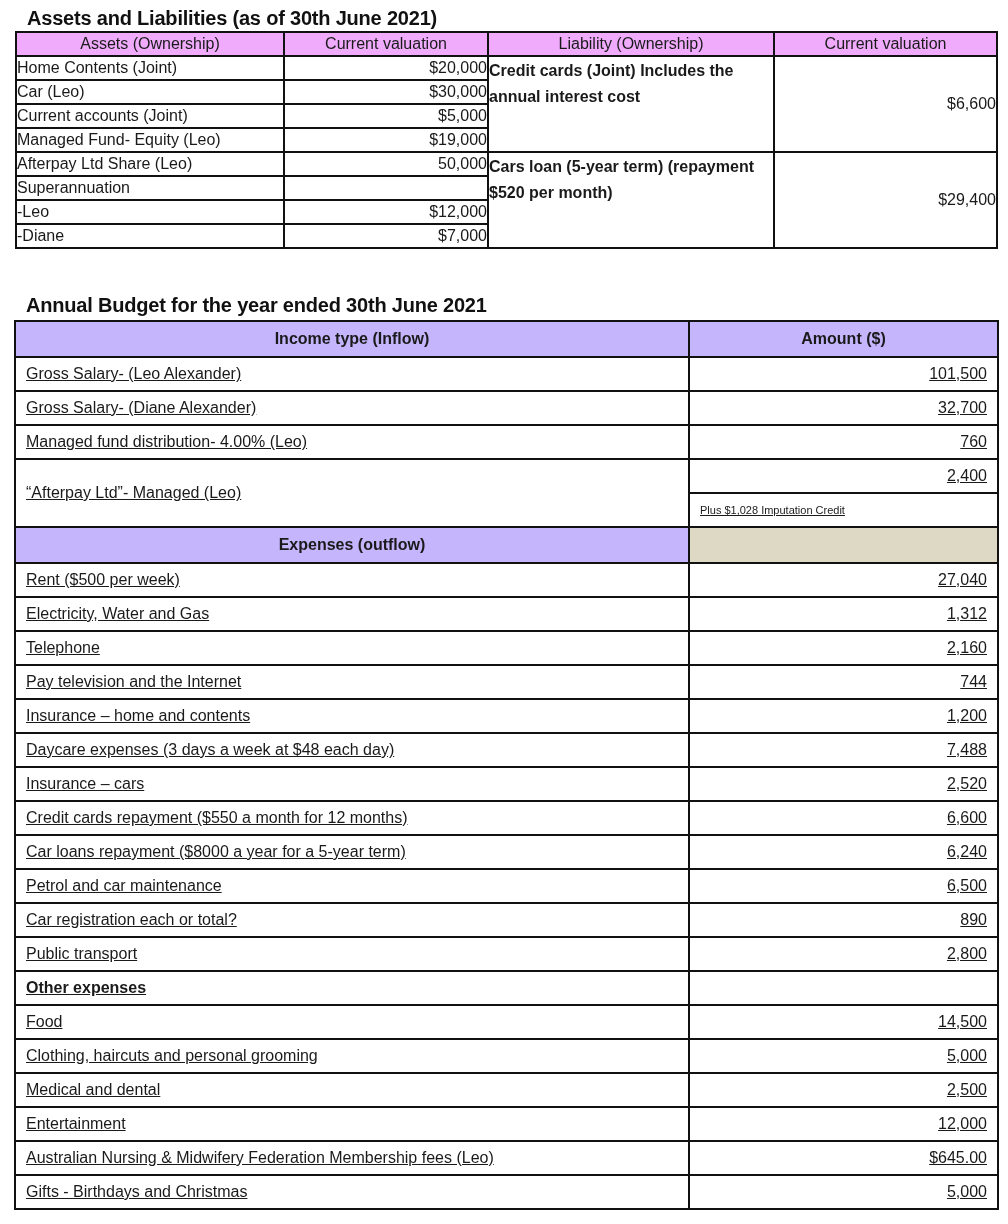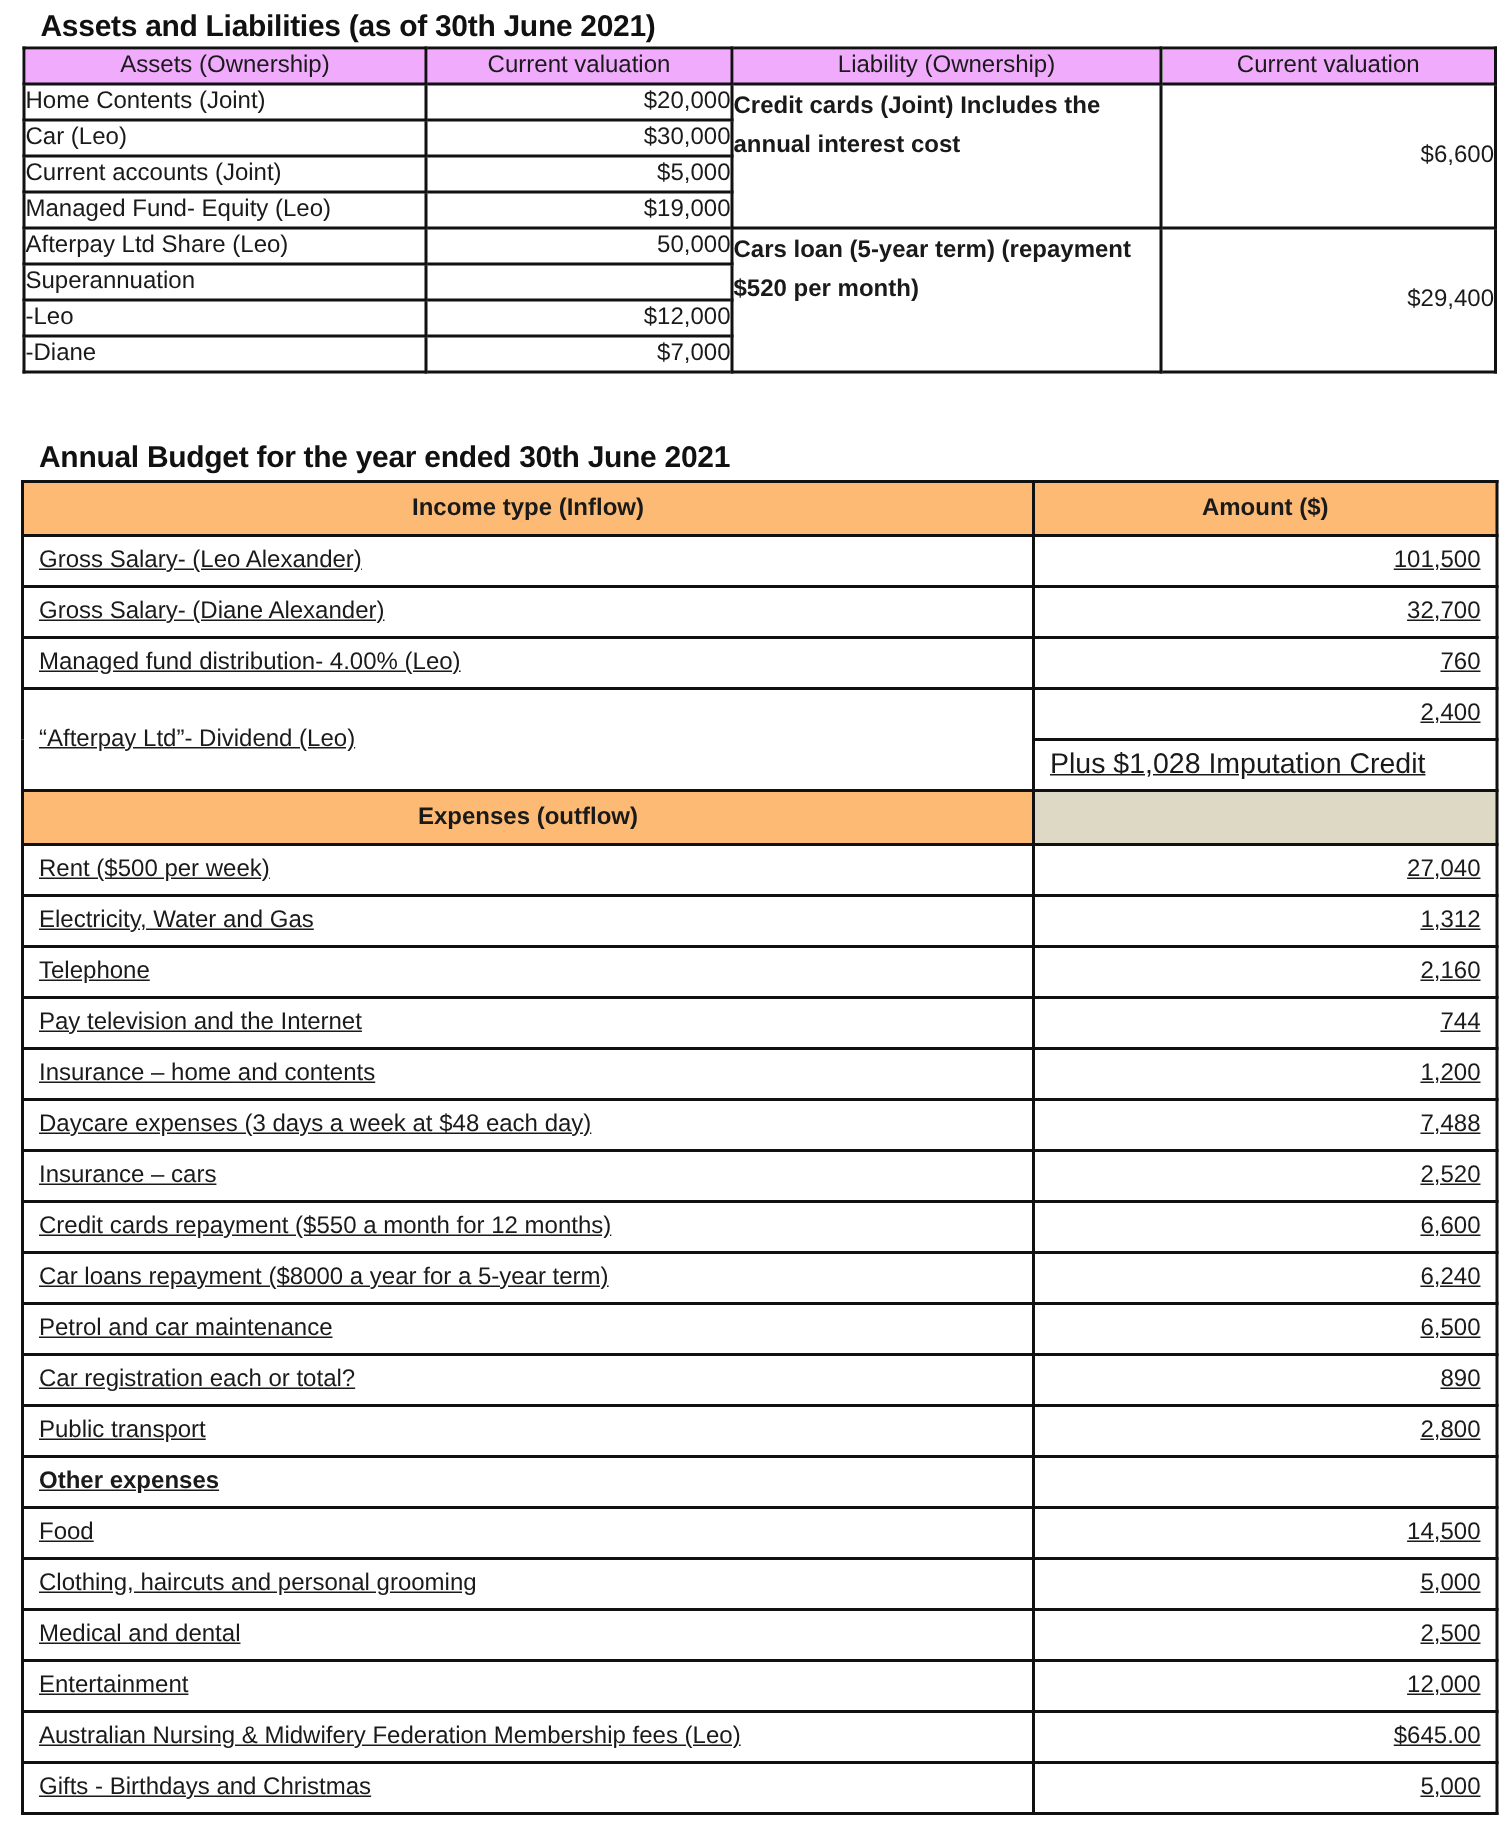--- a/index.html
+++ b/index.html
@@ -20,25 +20,25 @@
   
   #al { left: 15px; top: 31px; width: 981px; }
   #al th { background: #f0abfc; height: 22px; text-align: center; font-size: 16px; padding: 0 4px; }
   #al td { height: 22px; padding: 0 0; }
   #al td.num { text-align: right; }
   #al td.liab { vertical-align: top; white-space: normal; line-height: 26px; padding-top: 1px; font-weight: bold; }
   #al td.liabval { text-align: right; vertical-align: middle; }
 
   
   #bud { left: 14px; top: 320px; width: 983px; }
-  #bud th { background: #fdba74; height: 34px; font-weight: bold; text-align: center; }
+  #bud th { background: #c4b5fd; height: 34px; font-weight: bold; text-align: center; }
   #bud td { height: 32px; padding: 0 10px; text-decoration: underline; }
   #bud td.num { text-align: right; }
   #bud td.bold { font-weight: bold; }
-  #bud td.note { text-align: left; font-size: 19px; }
+  #bud td.note { text-align: left; font-size: 11px; }
   #bud tr.section th { font-weight: bold; }
   #bud tr.section th.blank { background: #ddd9c4; }
 </style>
 </head>
 <body>
 
 <div class="title" id="t1">Assets and Liabilities (as of 30th June 2021)</div>
 
 <table id="al">
   <colgroup>
@@ -111,21 +111,21 @@
   </tr>
   <tr>
     <td>Gross Salary- (Diane Alexander)</td>
     <td class="num">32,700</td>
   </tr>
   <tr>
     <td>Managed fund distribution- 4.00% (Leo)</td>
     <td class="num">760</td>
   </tr>
   <tr>
-    <td rowspan="2">“Afterpay Ltd”- Dividend (Leo)</td>
+    <td rowspan="2">“Afterpay Ltd”- Managed (Leo)</td>
     <td class="num">2,400</td>
   </tr>
   <tr>
     <td class="note">Plus $1,028 Imputation Credit</td>
   </tr>
   <tr class="section">
     <th>Expenses (outflow)</th>
     <th class="blank"></th>
   </tr>
   </tbody>

